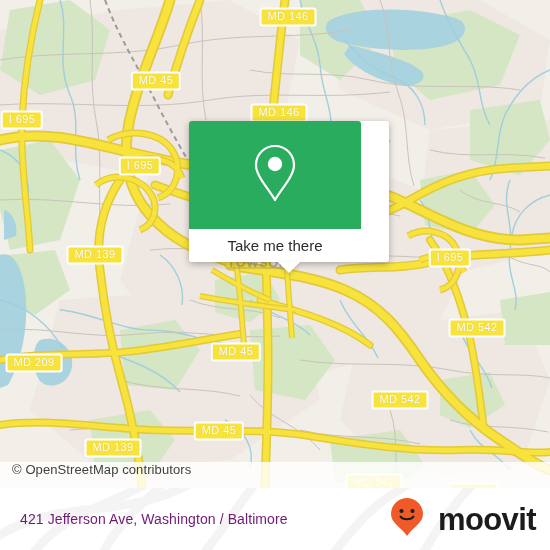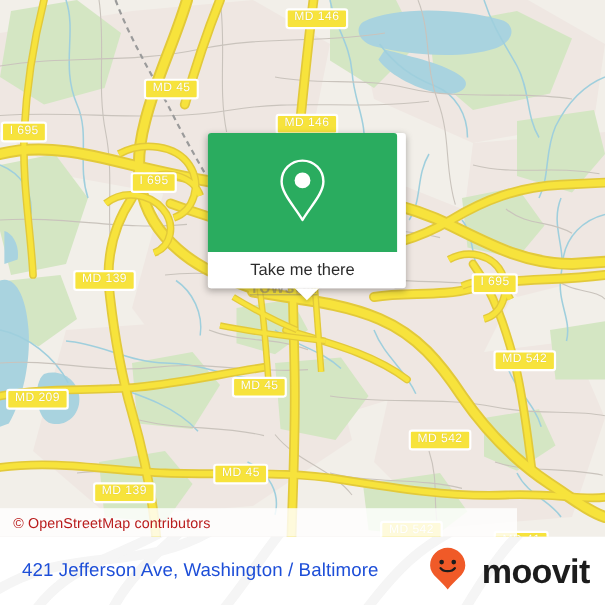--- a/index.html
+++ b/index.html
@@ -50,38 +50,37 @@
     letter-spacing: .5px;
     white-space: nowrap;
     opacity: .55;
   }
 
   
   #attribution {
     position: absolute;
     left: 0;
     top: 462px;
-    width: 470px;
+    width: 550px;
     height: 26px;
     background: rgba(255,255,255,0.82);
     box-sizing: border-box;
     display: flex;
-    align-items: center;
     padding-left: 12px;
     font-size: 13px;
-    color: #b91c1c;
+    color: #404040;
     letter-spacing: .1px;
   }
 
   
   #popup-card {
     position: absolute;
     left: 189px;
     top: 121px;
-    width: 180px;
+    width: 200px;
     height: 141px;
     border-radius: 3px;
     box-shadow: 0 2px 7px rgba(0,0,0,0.30);
     overflow: visible;
     background: #ffffff;
   }
   #popup-green {
     position: absolute;
     left: 0; top: 0;
     width: 172px;
@@ -128,22 +127,22 @@
     position: absolute;
     left: 0; top: -110px;
     width: 550px; height: 180px;
     opacity: .30;
   }
   #address-text {
     position: absolute;
     left: 20px;
     top: 0; height: 62px;
     display: flex; align-items: center;
-    font-size: 17px;
-    color: #1d4ed8;
+    font-size: 14px;
+    color: #701a75;
     letter-spacing: .1px;
   }
   #brand-logo {
     position: absolute;
     right: 14px;
     top: 0; height: 62px;
     display: flex; align-items: center;
   }
   #brand-wordmark {
     font-size: 31px;

